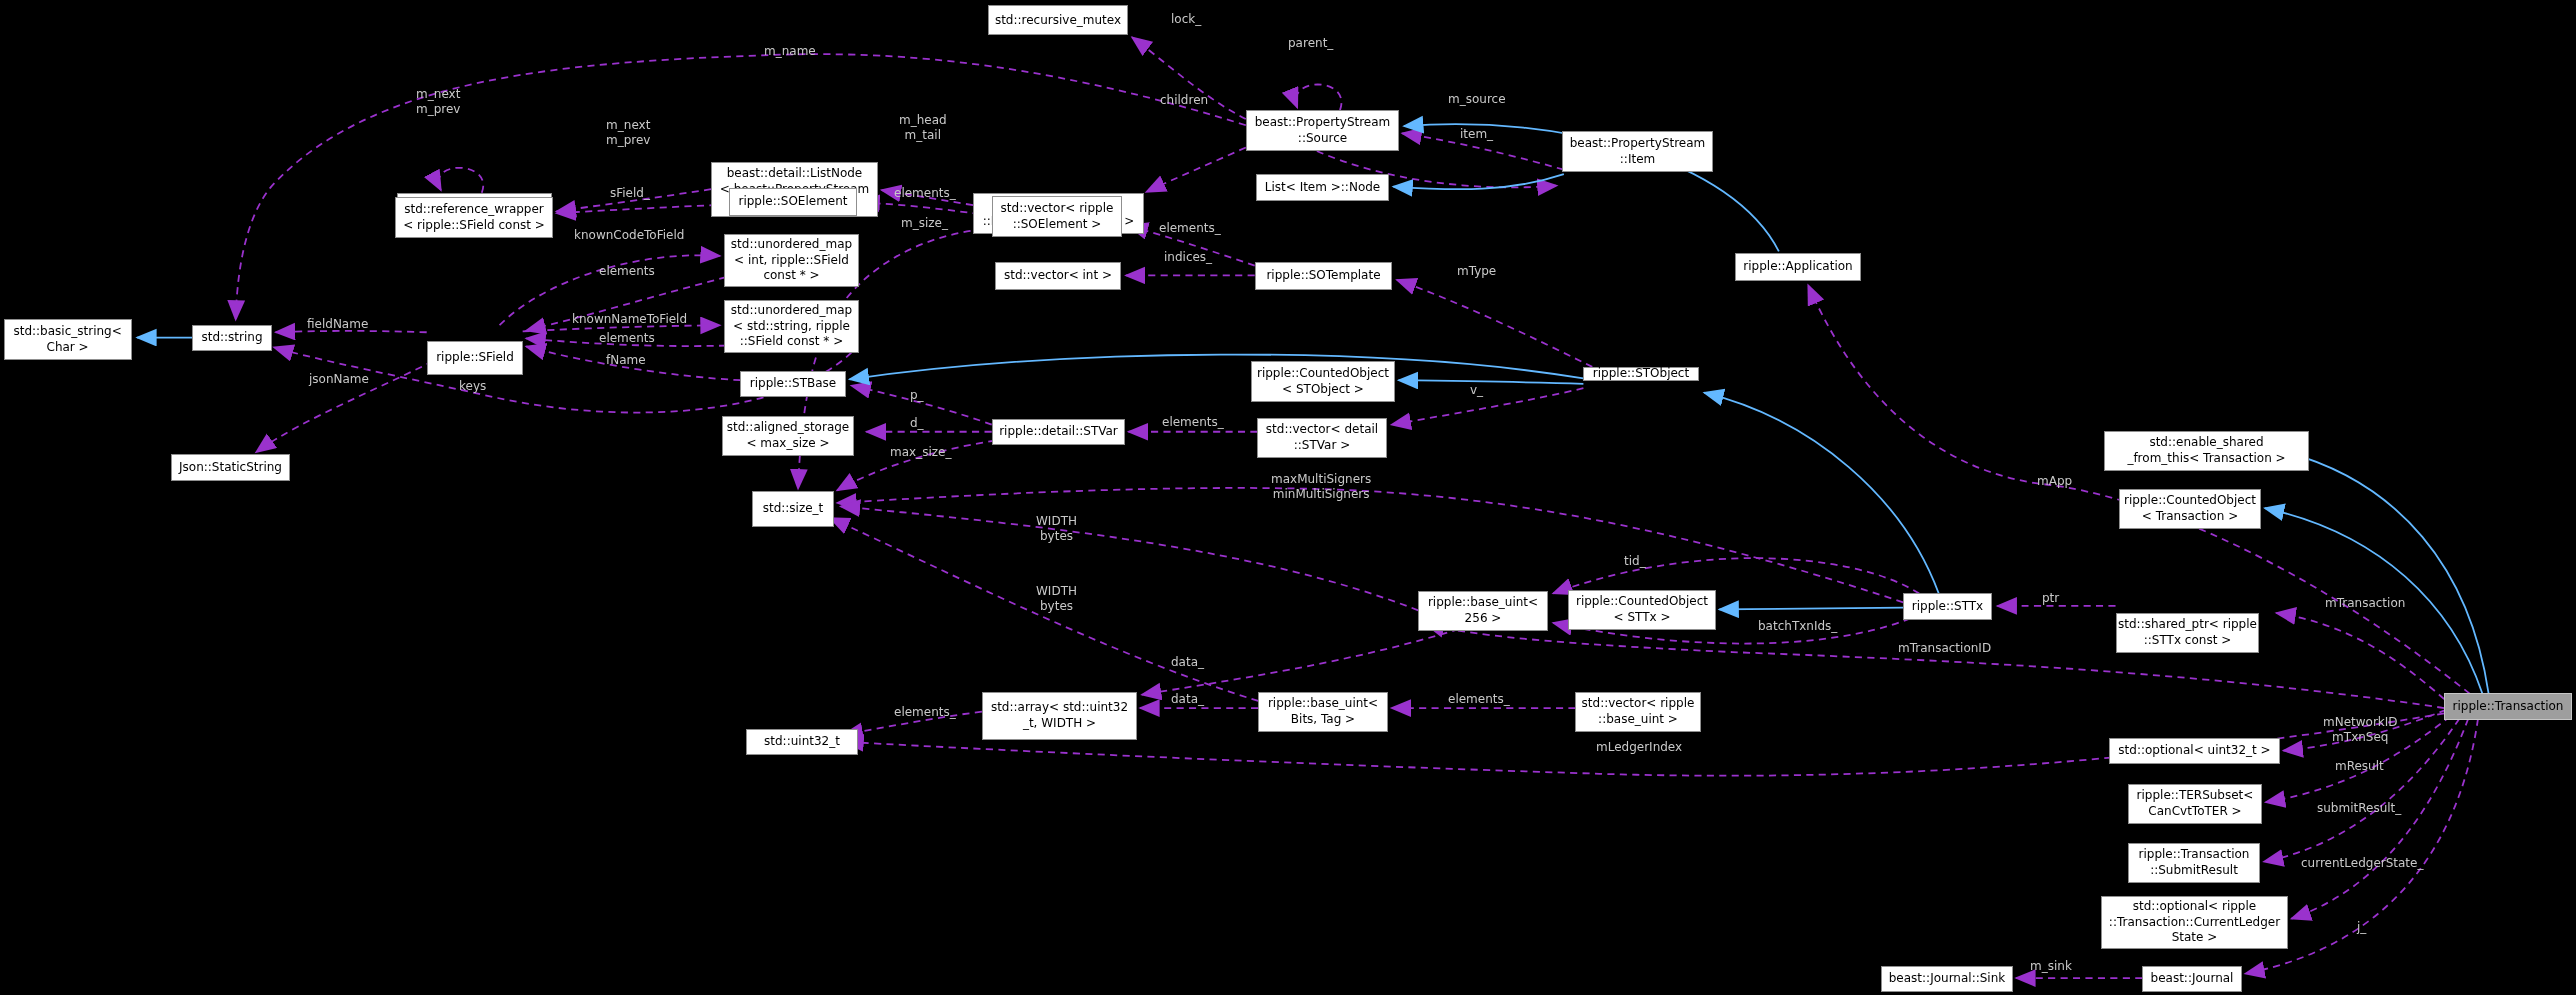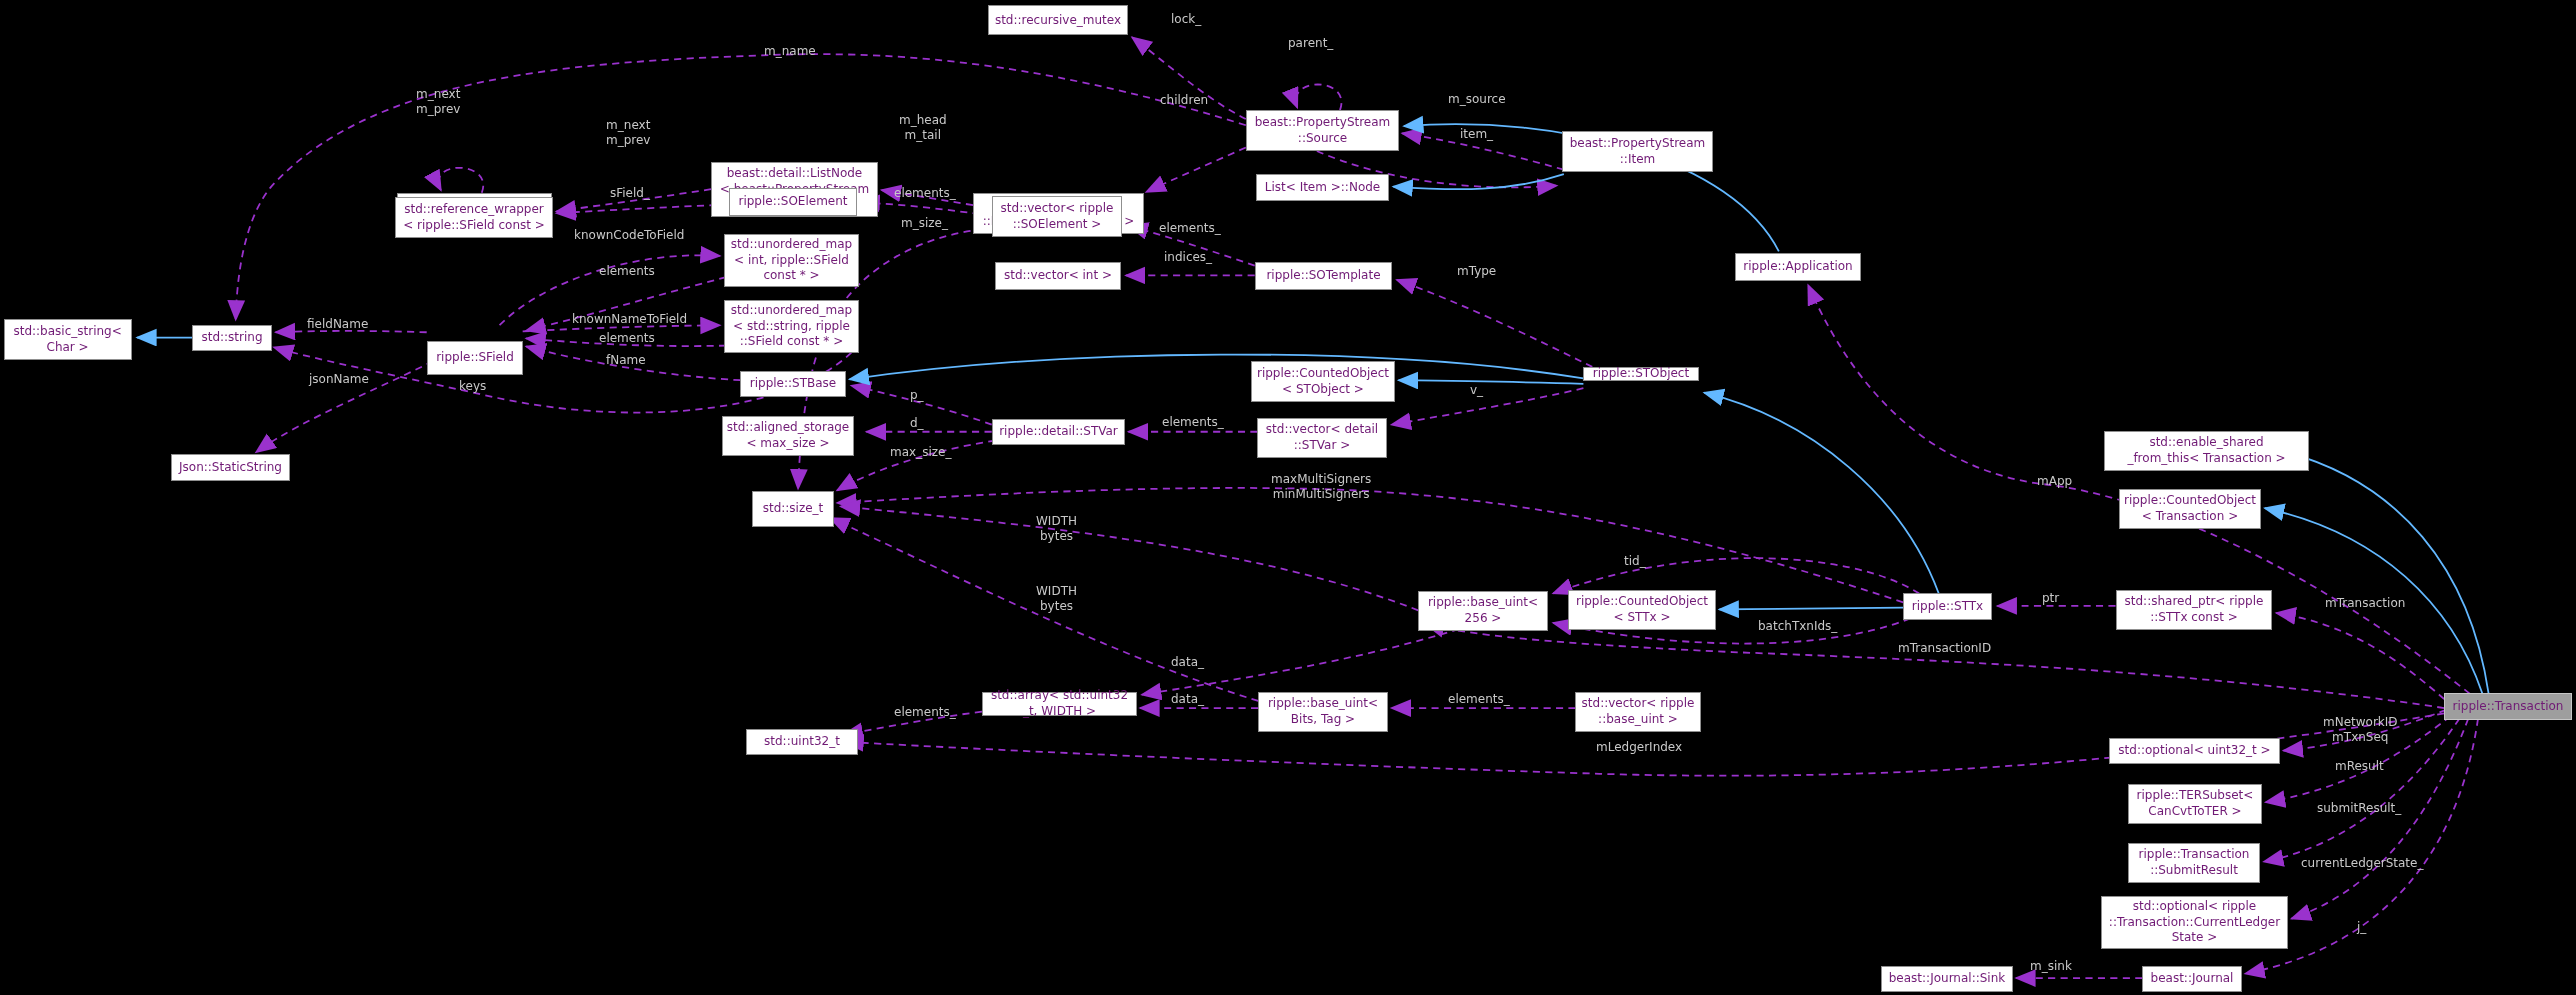--- a/index.html
+++ b/index.html
@@ -1,19 +1,19 @@
 <!DOCTYPE html>
 <html style="font-size:14.2px"><head>
 <meta charset="utf-8">
 <style>
   html,body{margin:0;padding:0;background:#000;}
   #canvas{position:relative;width:2576px;height:995px;background:#000;overflow:hidden;
           font-family:"DejaVu Sans","Liberation Sans",sans-serif;}
   #edges{position:absolute;left:0;top:0;width:2576px;height:995px;}
-  .node{position:absolute;background:#fff;border:1.8px solid #8f8f8f;color:#701a75;
+  .node{position:absolute;background:#fff;border:1.8px solid #8f8f8f;color:#000000;
         display:flex;align-items:center;justify-content:center;text-align:center;
         white-space:pre-line;font-size:12px;line-height:1.3;box-sizing:border-box;}
   .node--hl{background:#9e9e9e;border-color:#c6c6c6;}
   .elabel{position:absolute;color:#c9c9c9;font-size:12px;line-height:1.25;
           white-space:pre-line;text-align:center;}
 </style>
 </head>
 <body>
 
 <div id="canvas">
@@ -131,27 +131,27 @@
 &lt; max_size &gt;</div>
 <div class="node" style="left:992px;top:419px;width:133px;height:26px">ripple::detail::STVar</div>
 <div class="node" style="left:1257px;top:418px;width:130px;height:40px">std::vector&lt; detail
 ::STVar &gt;</div>
 <div class="node" style="left:752px;top:491px;width:82px;height:36px">std::size_t</div>
 <div class="node" style="left:1418px;top:591px;width:130px;height:40px">ripple::base_uint&lt;
 256 &gt;</div>
 <div class="node" style="left:1568px;top:590px;width:148px;height:40px">ripple::CountedObject
 &lt; STTx &gt;</div>
 <div class="node" style="left:1903px;top:593px;width:89px;height:27px">ripple::STTx</div>
-<div class="node" style="left:2116px;top:590px;width:156px;height:40px">std::shared_ptr&lt; ripple
+<div class="node" style="left:2116px;top:613px;width:143px;height:40px">std::shared_ptr&lt; ripple
 ::STTx const &gt;</div>
 <div class="node" style="left:2104px;top:431px;width:205px;height:40px">std::enable_shared
 _from_this&lt; Transaction &gt;</div>
 <div class="node" style="left:2119px;top:489px;width:142px;height:40px">ripple::CountedObject
 &lt; Transaction &gt;</div>
-<div class="node" style="left:982px;top:692px;width:155px;height:24px">std::array&lt; std::uint32
+<div class="node" style="left:982px;top:692px;width:155px;height:48px">std::array&lt; std::uint32
 _t, WIDTH &gt;</div>
 <div class="node" style="left:1258px;top:692px;width:130px;height:40px">ripple::base_uint&lt;
 Bits, Tag &gt;</div>
 <div class="node" style="left:1575px;top:692px;width:126px;height:40px">std::vector&lt; ripple
 ::base_uint &gt;</div>
 <div class="node" style="left:746px;top:729px;width:112px;height:26px">std::uint32_t</div>
 <div class="node node--hl" style="left:2444px;top:693px;width:128px;height:27px">ripple::Transaction</div>
 <div class="node" style="left:2109px;top:738px;width:171px;height:26px">std::optional&lt; uint32_t &gt;</div>
 <div class="node" style="left:2128px;top:784px;width:134px;height:40px">ripple::TERSubset&lt;
 CanCvtToTER &gt;</div>

